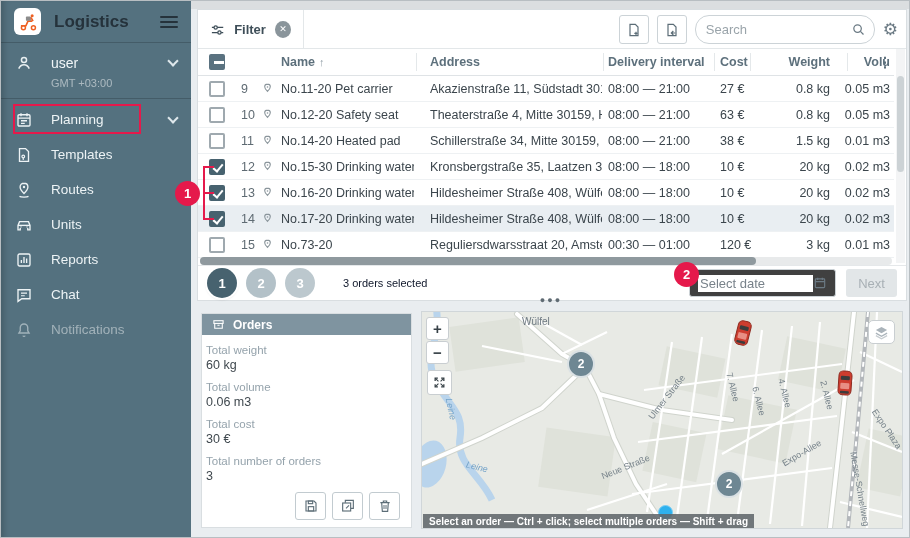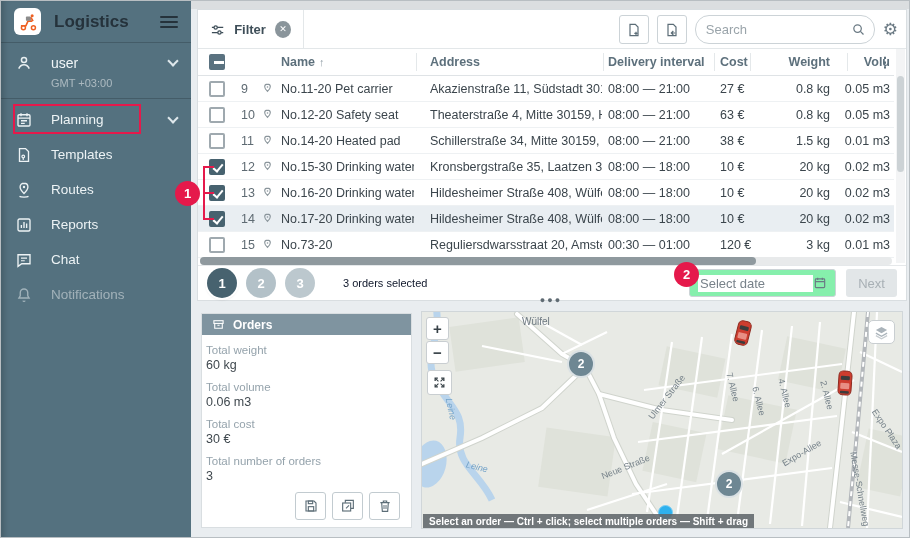--- a/index.html
+++ b/index.html
@@ -86,21 +86,21 @@
   
   .tfoot{position:absolute;left:0;right:0;bottom:0;height:35px;border-top:1px solid #e5e8ea;
          display:flex;align-items:center;padding:0 9px;}
   .pages{display:flex;gap:9px;}
   .pg{width:30px;height:30px;border-radius:50%;background:#bcc8ce;color:#fff;font-size:13px;
       font-weight:700;display:flex;align-items:center;justify-content:center;cursor:pointer;}
   .pg.p2{background:#b3c1c8;}
   .pg.active{background:#47626f;box-shadow:0 0 0 2px #fff,0 1px 3px rgba(0,0,0,.25);}
   .sel-count{margin-left:28px;font-size:11px;color:#0f172a;}
   .date-box{margin-left:auto;width:147px;height:28px;border:1px solid #ccd3d7;border-radius:3px;
-            background:#86efac;display:flex;align-items:center;padding:0 8px;}
+            background:#404040;display:flex;align-items:center;padding:0 8px;}
   .date-box input{border:0;outline:0;flex:1;font-size:13px;min-width:0;font-family:"Liberation Sans",sans-serif;}
   .date-box input::placeholder{color:#78828a;}
   .next-btn{margin-left:10px;width:51px;height:28px;border:0;border-radius:3px;background:#e2e6e8;
             color:#a8b0b5;font-size:13px;font-family:"Liberation Sans",sans-serif;cursor:default;}
   
   .orders-card{position:absolute;left:10px;top:312px;width:211px;height:215px;}
   .oc-head{height:21px;background:#7f94a0;display:flex;align-items:center;gap:8px;padding:0 10px;}
   .oc-title{color:#fff;font-size:12px;font-weight:700;}
   .oc-body{padding:9px 4px;}
   .of-label{font-size:11.5px;color:#95a3ac;margin-bottom:2px;}
@@ -187,20 +187,30 @@
         </svg>
         <span>Templates</span>
       </div>
       <div class="sb-item">
         <svg class="micon" viewBox="0 0 24 24">
           <path d="M12 3c-3 0-5.2 2.2-5.2 5 0 3.4 5.2 8.6 5.2 8.6s5.2-5.2 5.2-8.6c0-2.8-2.2-5-5.2-5z" fill="none" stroke="#edf3f5" stroke-width="1.8"></path>
           <circle cx="12" cy="8" r="1.6" fill="#edf3f5"></circle>
           <path d="M6 20.5c2 1.2 10 1.2 12 0" fill="none" stroke="#edf3f5" stroke-width="1.8"></path>
         </svg>
         <span>Routes</span>
+      </div>
+      <div class="sb-item">
+        <svg class="micon" viewBox="0 0 24 24">
+          <path d="M4 16v-3.5L6 7.5h12l2 5V16" fill="none" stroke="#edf3f5" stroke-width="1.8"></path>
+          <path d="M4 12.5h16" stroke="#edf3f5" stroke-width="1.8"></path>
+          <path d="M4 16v2.5h3V16M17 16v2.5h3V16" fill="none" stroke="#edf3f5" stroke-width="1.8"></path>
+          <circle cx="8" cy="14.5" r="0.9" fill="#edf3f5"></circle>
+            <circle cx="16" cy="14.5" r="0.9" fill="#edf3f5"></circle>
+        </svg>
+        <span>Units</span>
       </div>
       <div class="sb-item">
         <svg class="micon" viewBox="0 0 24 24">
           <rect x="4" y="4" width="16" height="16" rx="2" fill="none" stroke="#edf3f5" stroke-width="1.8"></rect>
           <path d="M8.5 16v-4M12 16V8M15.5 16v-6" stroke="#edf3f5" stroke-width="1.8"></path>
         </svg>
         <span>Reports</span>
       </div>
       <div class="sb-item">
         <svg class="micon" viewBox="0 0 24 24">

